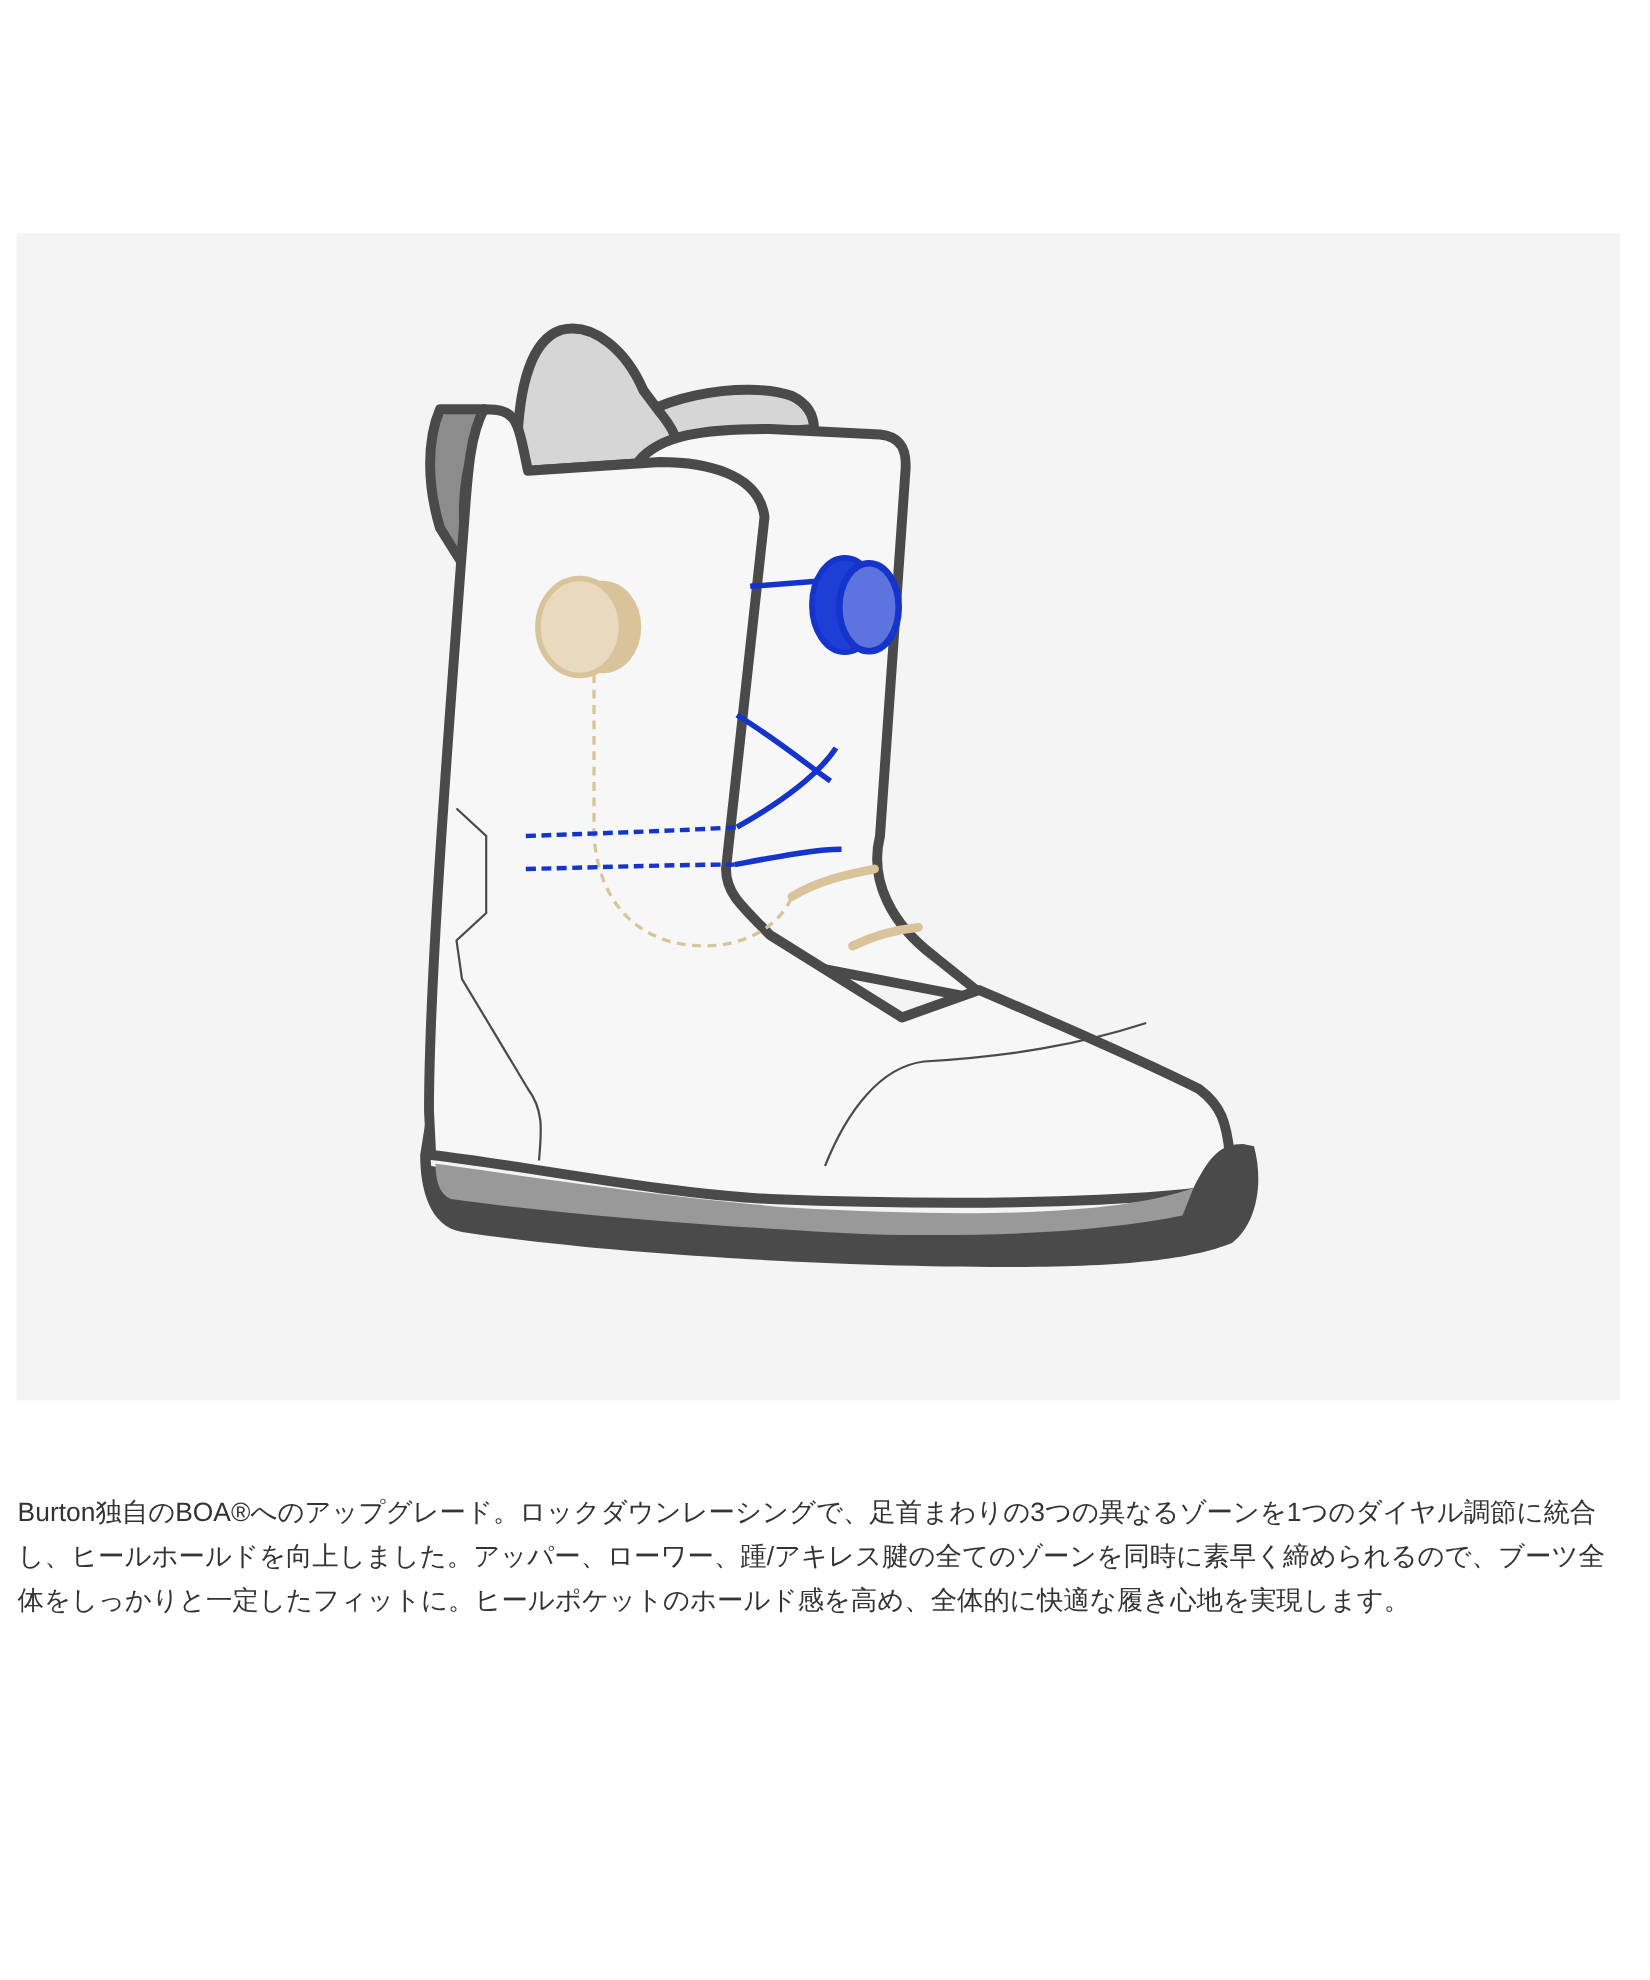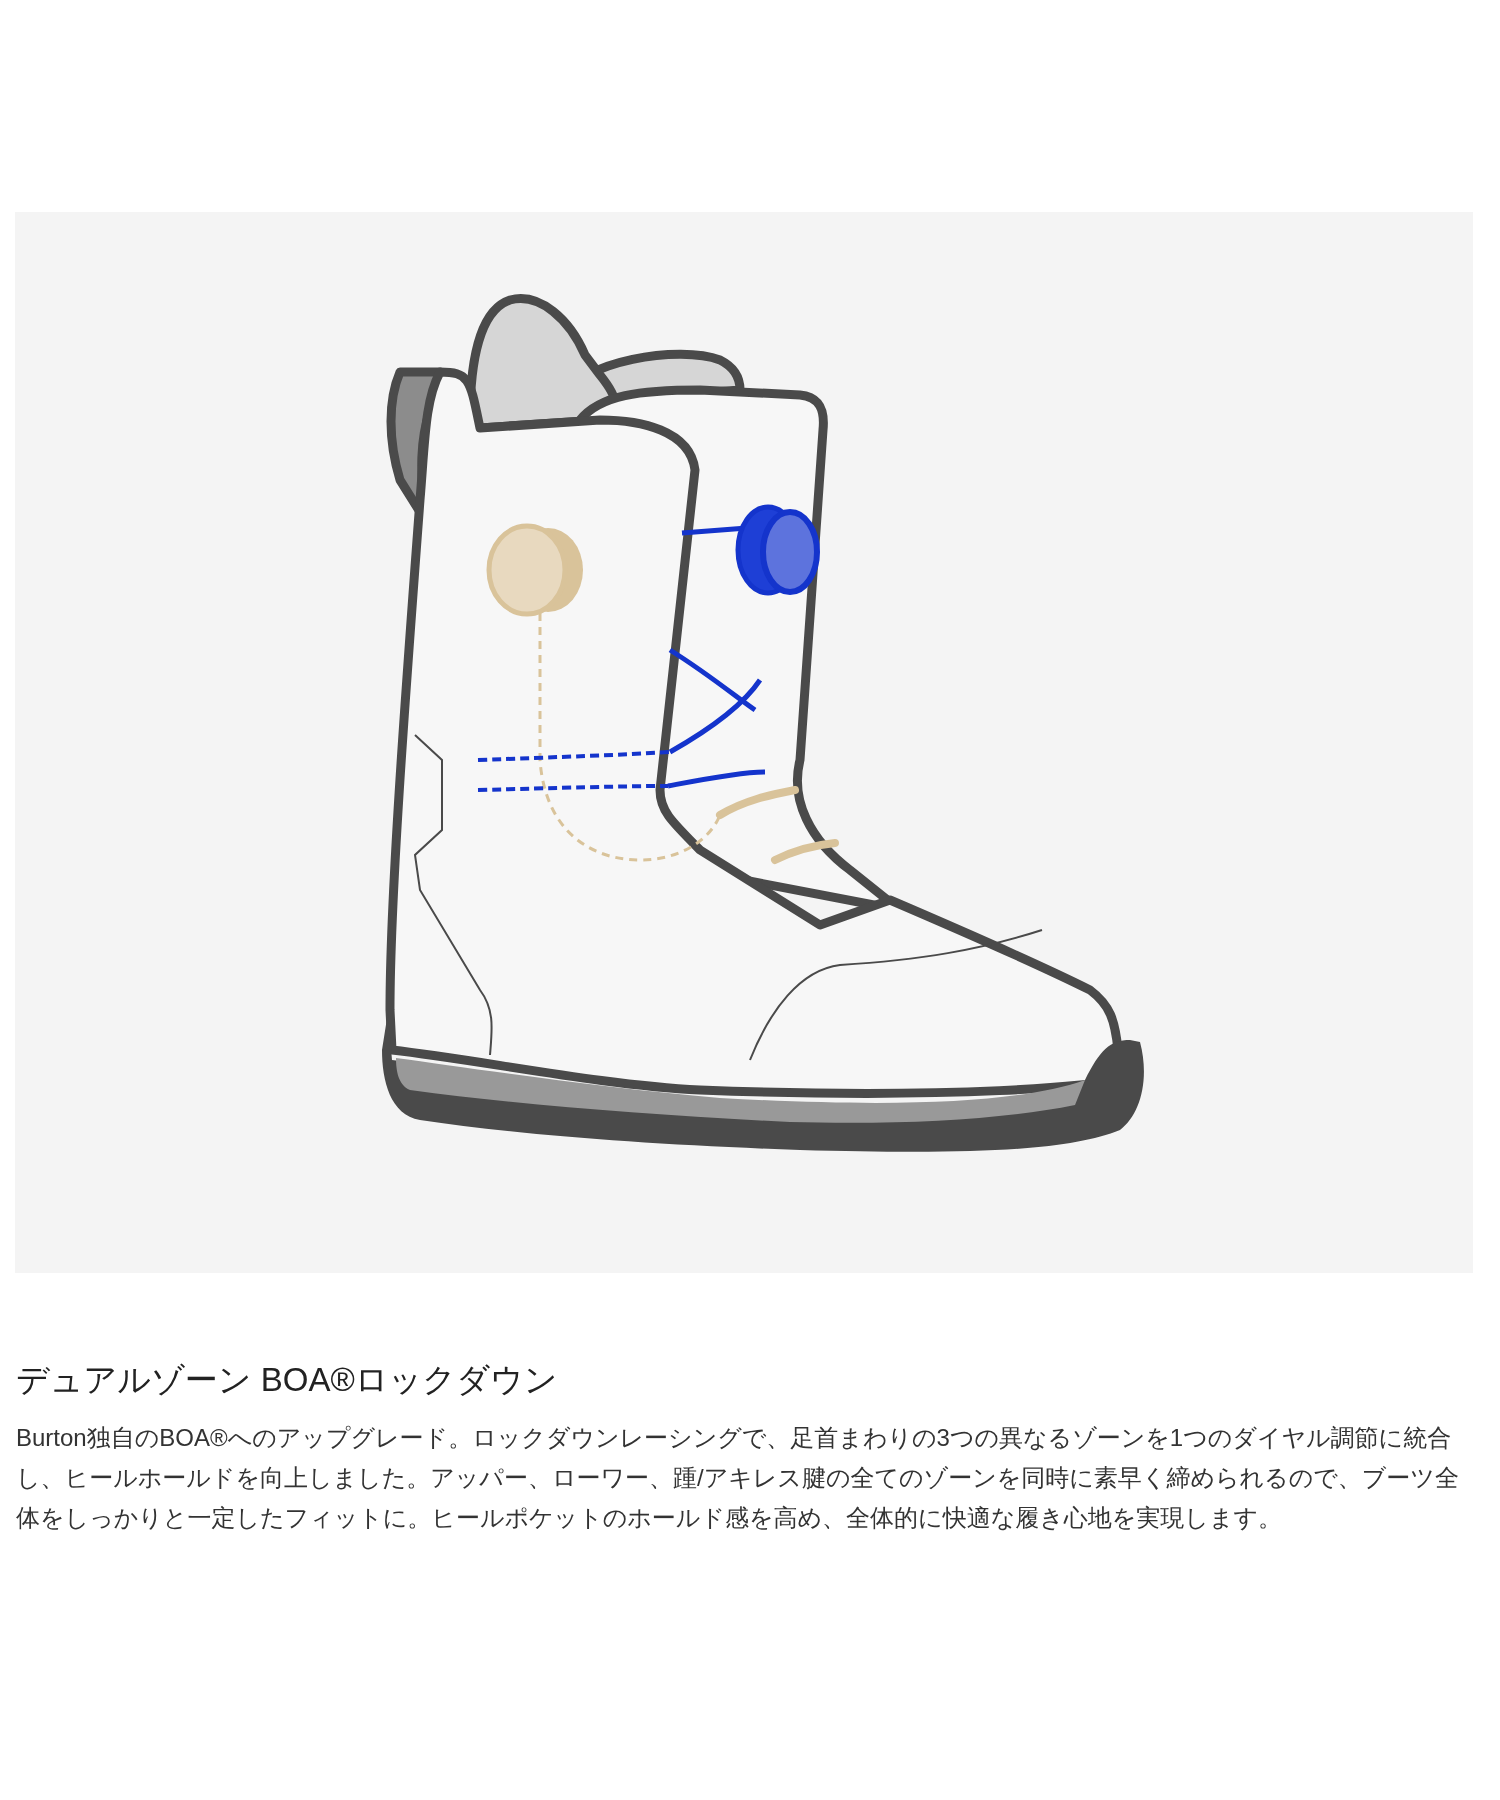--- a/index.html
+++ b/index.html
@@ -49,15 +49,14 @@
     <path d="M668 786 C700 780 740 772 765 772" fill="none" stroke="#1434cc" stroke-width="5"></path>
     <path d="M478 760 C560 757 620 755 670 752" fill="none" stroke="#1434cc" stroke-width="4" stroke-dasharray="9 5"></path>
     <path d="M478 790 C560 788 620 786 668 786" fill="none" stroke="#1434cc" stroke-width="4" stroke-dasharray="9 5"></path>
 
     <ellipse cx="768" cy="550" rx="30" ry="43" fill="#1e3fd6" stroke="#1434cc" stroke-width="5"></ellipse>
     <ellipse cx="790" cy="552" rx="27" ry="40" fill="#5d73dd" stroke="#1434cc" stroke-width="6"></ellipse>
   </svg>
 </div>
 
 <div class="feature">
-  <h2 class="title">デュアルゾーン BOA®ロックダウン</h2>
   <p class="desc">Burton独自のBOA®へのアップグレード。ロックダウンレーシングで、足首まわりの3つの異なるゾーンを1つのダイヤル調節に統合し、ヒールホールドを向上しました。アッパー、ローワー、踵/アキレス腱の全てのゾーンを同時に素早く締められるので、ブーツ全体をしっかりと一定したフィットに。ヒールポケットのホールド感を高め、全体的に快適な履き心地を実現します。</p>
 </div>
 
 </body></html>

